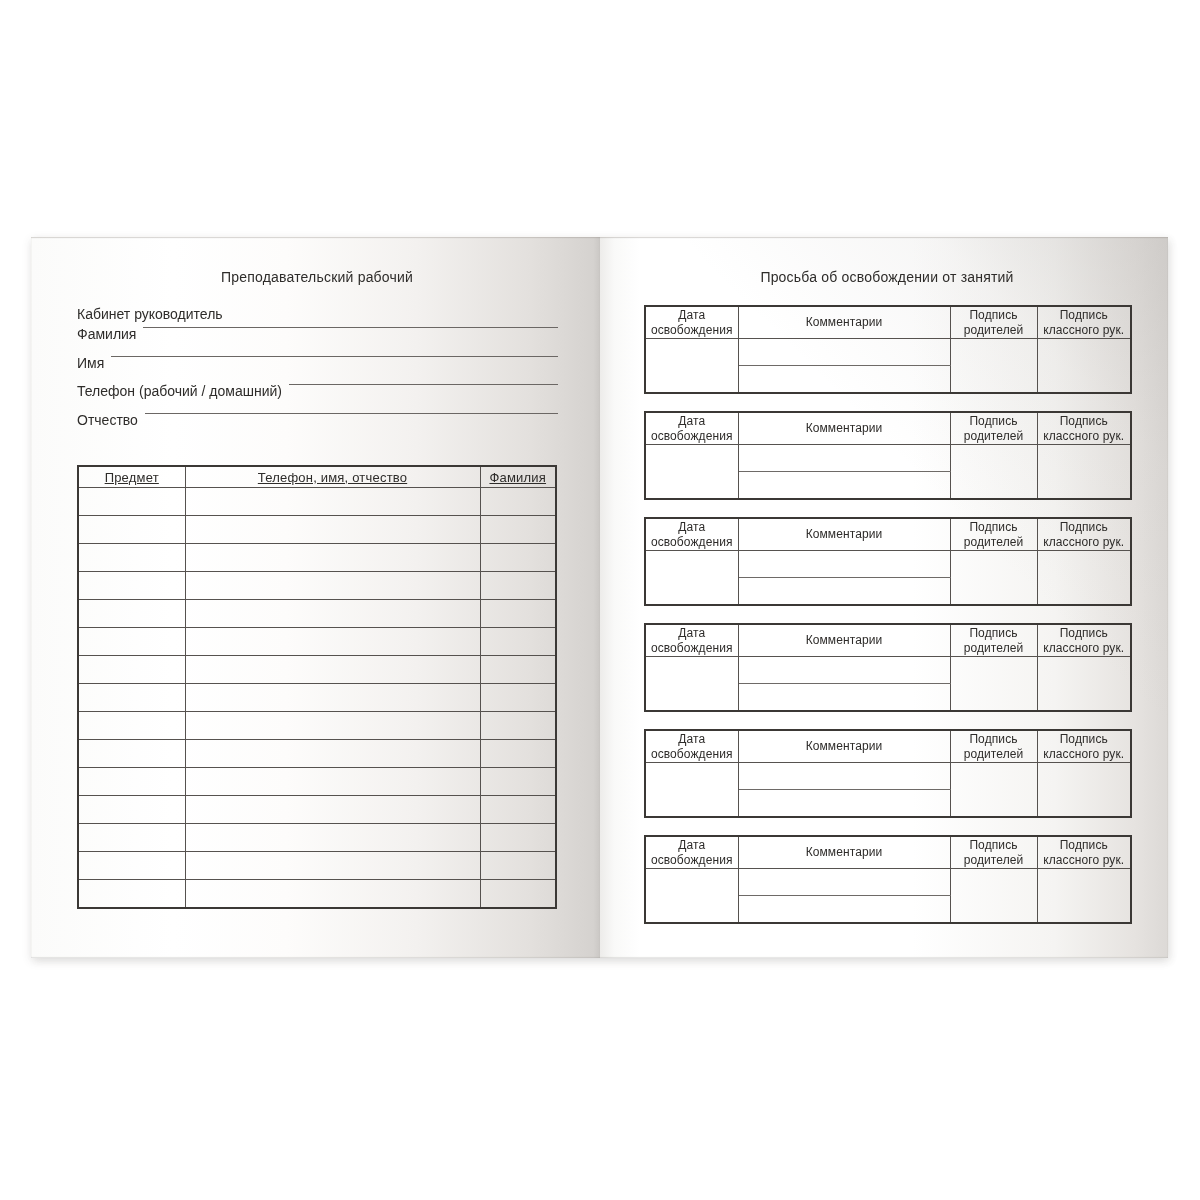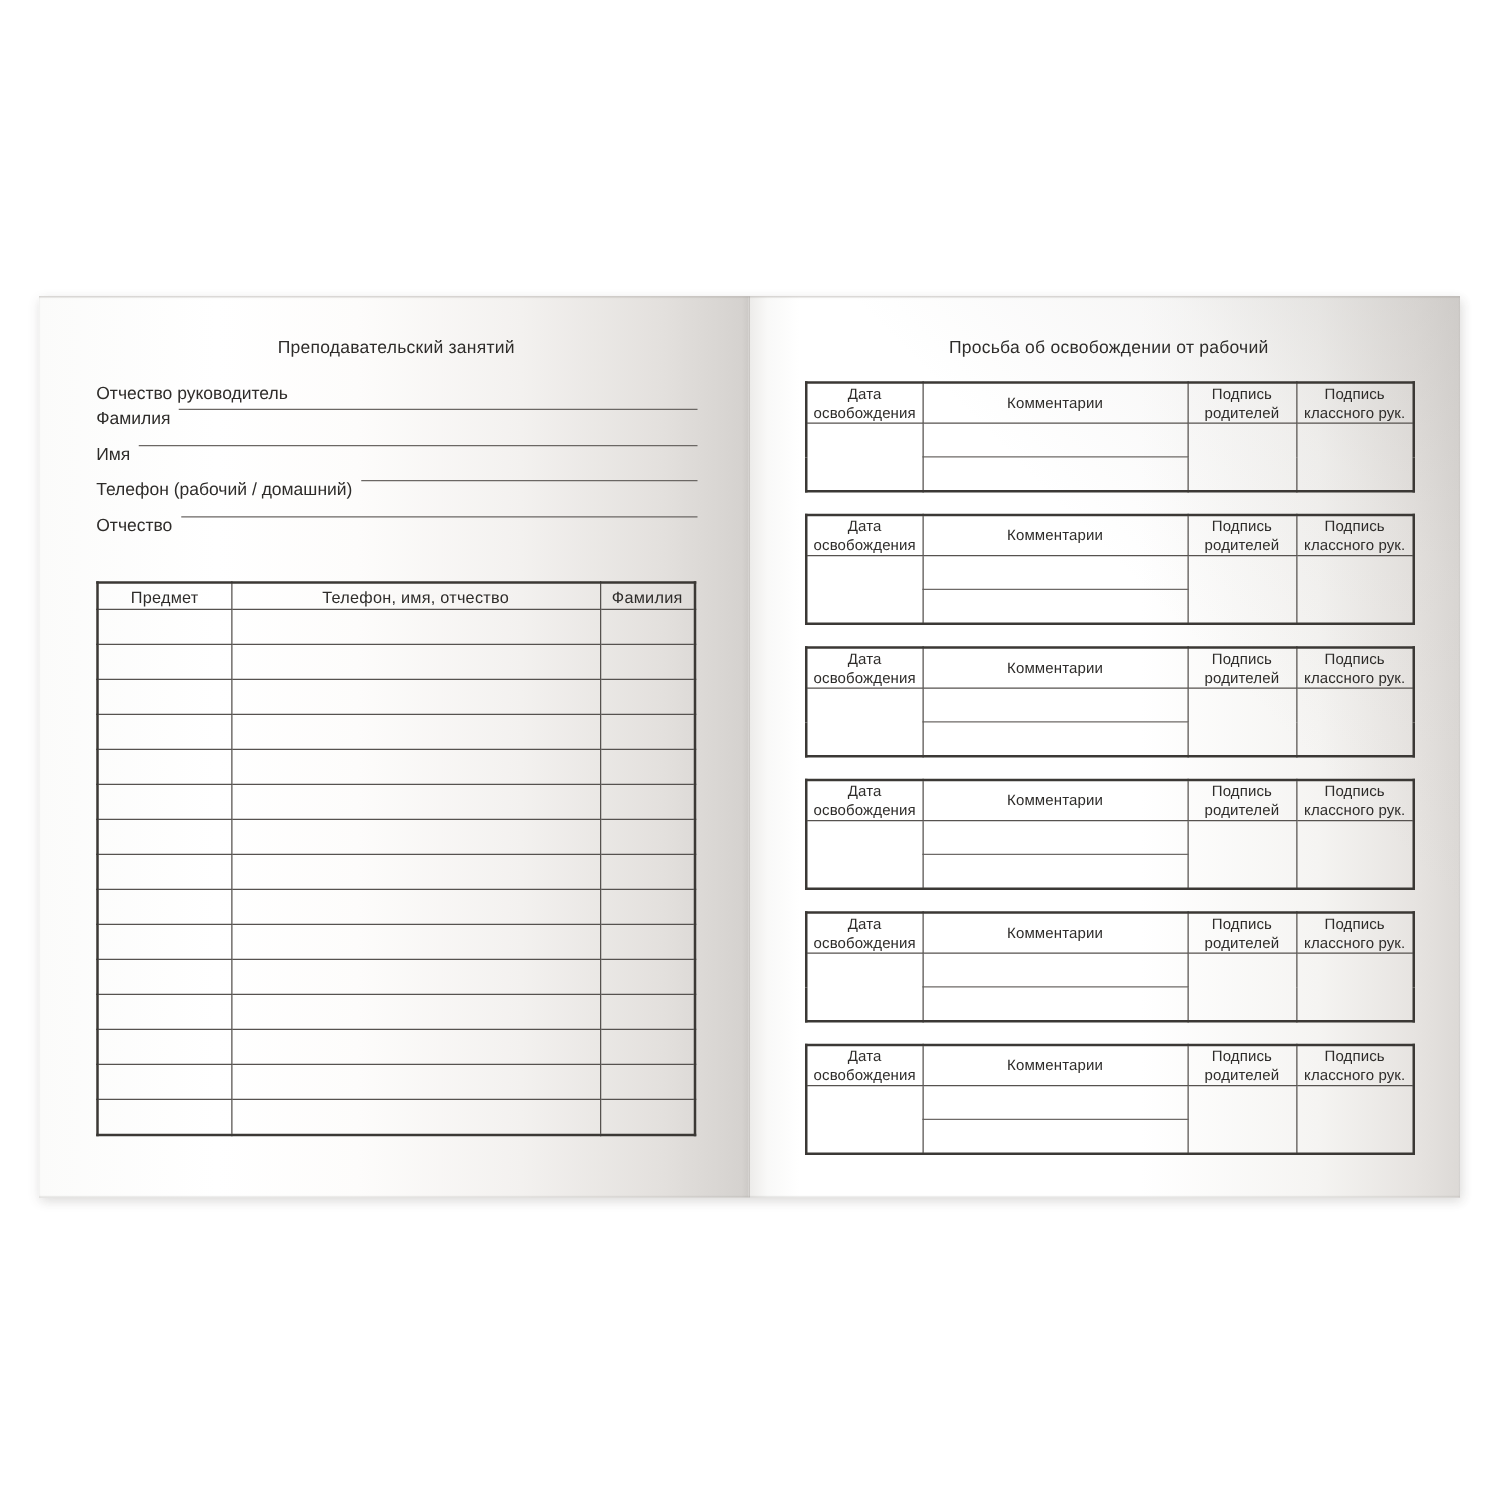--- a/index.html
+++ b/index.html
@@ -117,20 +117,21 @@
   }
   .staff-table th, .staff-table td {
     border: 1px solid #56524f;
     padding: 0;
   }
   .staff-table thead th {
     height: 20px;
     font-size: 13px;
     font-weight: normal;
     letter-spacing: 0.2px;
+    text-decoration: underline;
   }
   .staff-table tbody td { height: 27px; }
 
   .blocks {
     position: absolute;
     top: 68px;
     left: 44px;
     width: 486px;
     z-index: 1;
   }
@@ -157,22 +158,22 @@
   .release-table td.comment-top { border-bottom: 1px solid #6e6a67; }
   .release-table td.comment-bottom { border-top: 1px solid #6e6a67; }
 </style>
 </head>
 <body>
 
 <div class="stage">
   <div class="spread">
 
     <section class="page page-left">
-      <h2 class="page-title">Преподавательский занятий</h2>
-      <div class="class-teacher">Отчество руководитель</div>
+      <h2 class="page-title">Преподавательский рабочий</h2>
+      <div class="class-teacher">Кабинет руководитель</div>
 
       <div class="form-fields">
   <div class="form-field">
     <span class="field-label">Фамилия</span>
     <span class="field-rule"></span>
   </div>
 
   <div class="form-field">
     <span class="field-label">Имя</span>
     <span class="field-rule"></span>
@@ -276,21 +277,21 @@
             <tr>
               <td></td>
               <td></td>
               <td></td>
             </tr>
           </tbody>
       </table>
     </section>
 
     <section class="page page-right">
-      <h2 class="page-title">Просьба об освобождении от рабочий</h2>
+      <h2 class="page-title">Просьба об освобождении от занятий</h2>
       <div class="blocks">
   <table class="release-table">
     <colgroup>
       <col style="width:93px">
       <col style="width:212px">
       <col style="width:87px">
       <col style="width:94px">
     </colgroup>
     <thead>
       <tr>

